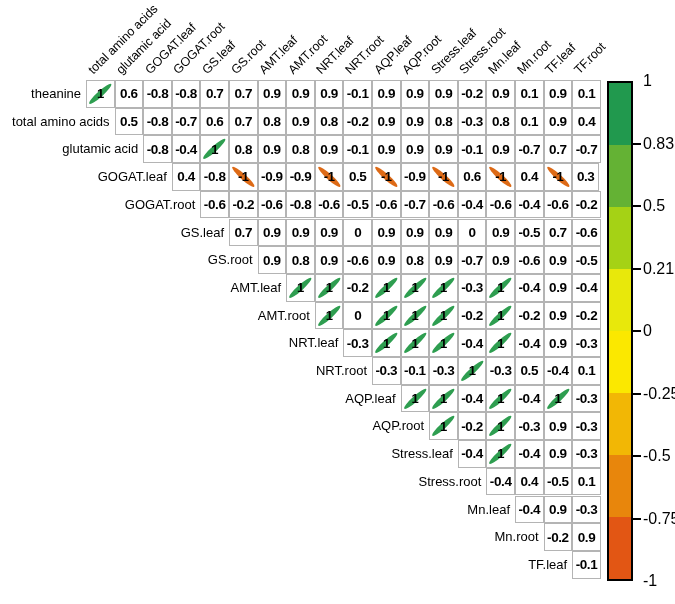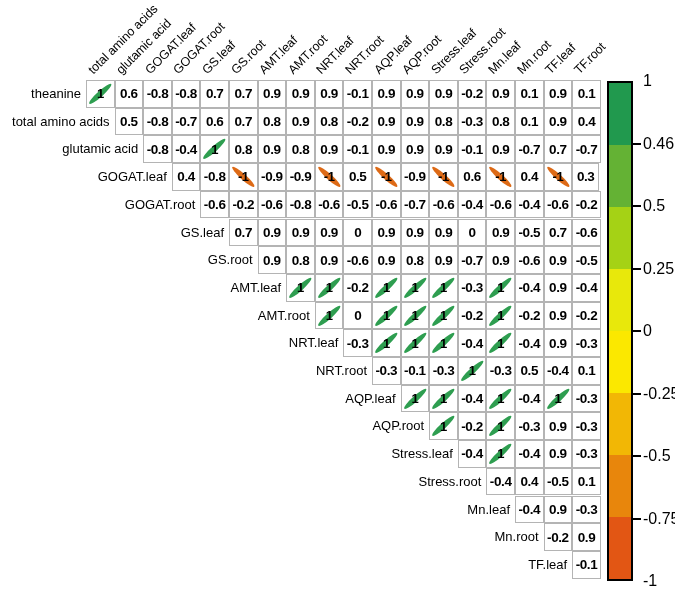--- a/index.html
+++ b/index.html
@@ -767,25 +767,25 @@
     <div class="cb-band" style="top: 124px; height: 62px; background: rgb(165, 210, 21);"></div>
     <div class="cb-band" style="top: 186px; height: 62px; background: rgb(232, 232, 11);"></div>
     <div class="cb-band" style="top: 248px; height: 62px; background: rgb(251, 232, 0);"></div>
     <div class="cb-band" style="top: 310px; height: 62px; background: rgb(242, 183, 5);"></div>
     <div class="cb-band" style="top: 372px; height: 62px; background: rgb(232, 134, 12);"></div>
     <div class="cb-band" style="top: 434px; height: 62px; background: rgb(226, 86, 20);"></div>
   </div>
 <div id="colorbar-ticks">
     <div class="cb-tick-label" style="top: 73px;">1</div>
     <div class="cb-tick" style="top: 142.5px;"></div>
-    <div class="cb-tick-label" style="top: 135.5px;">0.46</div>
+    <div class="cb-tick-label" style="top: 135.5px;">0.83</div>
     <div class="cb-tick" style="top: 205px;"></div>
     <div class="cb-tick-label" style="top: 198px;">0.5</div>
     <div class="cb-tick" style="top: 267.5px;"></div>
-    <div class="cb-tick-label" style="top: 260.5px;">0.25</div>
+    <div class="cb-tick-label" style="top: 260.5px;">0.21</div>
     <div class="cb-tick" style="top: 330px;"></div>
     <div class="cb-tick-label" style="top: 323px;">0</div>
     <div class="cb-tick" style="top: 392.5px;"></div>
     <div class="cb-tick-label" style="top: 385.5px;">-0.25</div>
     <div class="cb-tick" style="top: 455px;"></div>
     <div class="cb-tick-label" style="top: 448px;">-0.5</div>
     <div class="cb-tick" style="top: 517.5px;"></div>
     <div class="cb-tick-label" style="top: 510.5px;">-0.75</div>
     <div class="cb-tick-label" style="top: 573px;">-1</div>
   </div>

